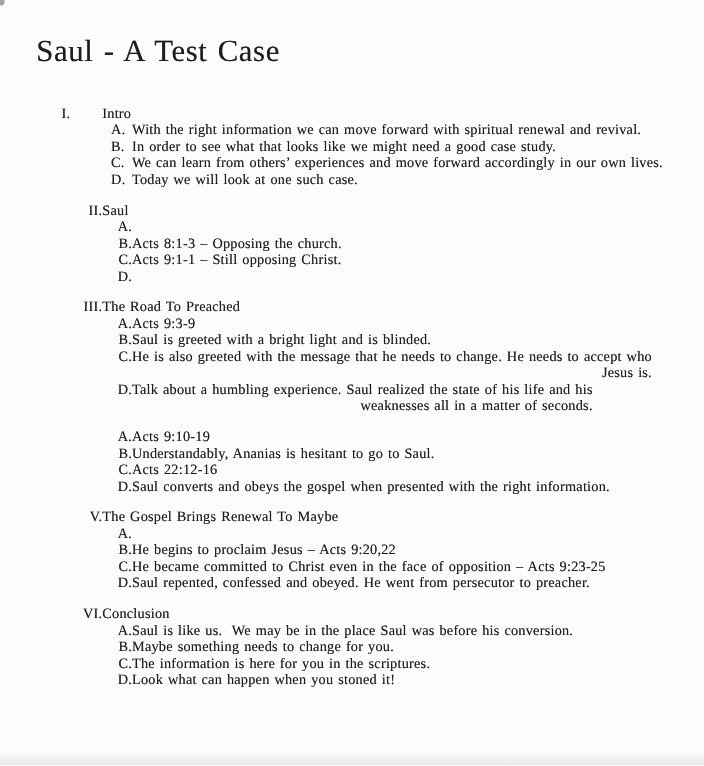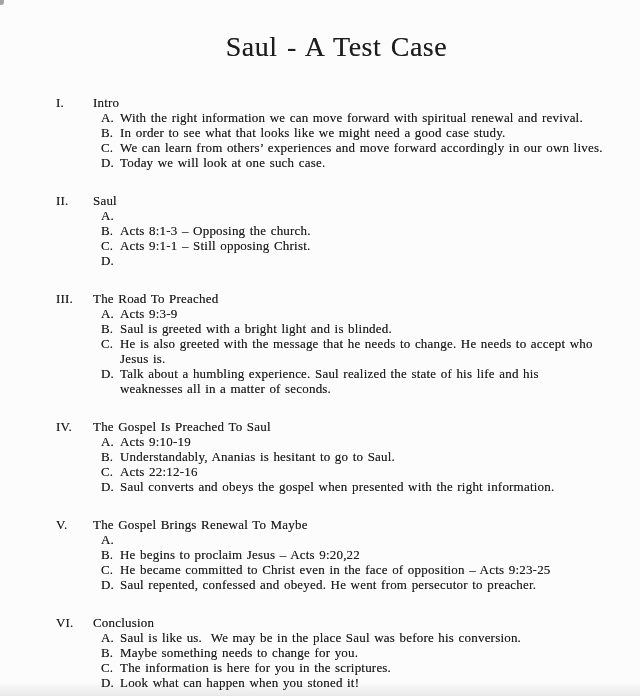--- a/index.html
+++ b/index.html
@@ -22,33 +22,33 @@
     line-height: 15px;
     letter-spacing: 0.2px;
     word-spacing: 1px;
     overflow: hidden;
     box-sizing: border-box;
     padding-top: 33px;
     text-shadow: 0 0 0.5px rgba(20,20,20,0.55);
   }
   .doc-title {
     margin: 0;
-    text-align: center;
     font-size: 28px;
     line-height: 28px;
     font-weight: normal;
     letter-spacing: 0.5px;
     word-spacing: 2px;
     padding-left: 33px;
   }
   .outline {
     margin-top: 34px;
   }
   .section + .section {
-    margin-top: 23px;
+    margin-top: 13px;
+    text-align: right;
   }
   .sec-head {
     display: flex;
   }
   .numeral {
     margin-left: 56px;
     width: 37px;
     flex-shrink: 0;
   }
   .heading {
@@ -171,24 +171,20 @@
 
   <div class="item">
     <span class="letter">D.</span>
     <span class="text">Talk about a humbling experience. Saul realized the state of his life and his
 weaknesses all in a matter of seconds.</span>
   </div>
 </div>
   </div>
 
   <div class="section">
-    <div class="sec-head">
-      <span class="numeral">IV.</span>
-      <span class="heading">The Gospel Is Preached To Saul</span>
-    </div>
     <div class="items">
   <div class="item">
     <span class="letter">A.</span>
     <span class="text">Acts 9:10-19</span>
   </div>
 
   <div class="item">
     <span class="letter">B.</span>
     <span class="text">Understandably, Ananias is hesitant to go to Saul.</span>
   </div>

